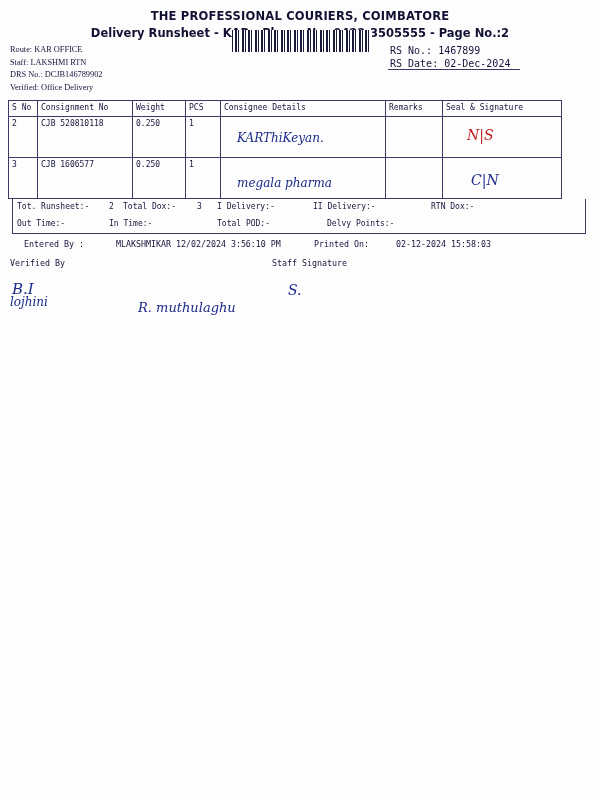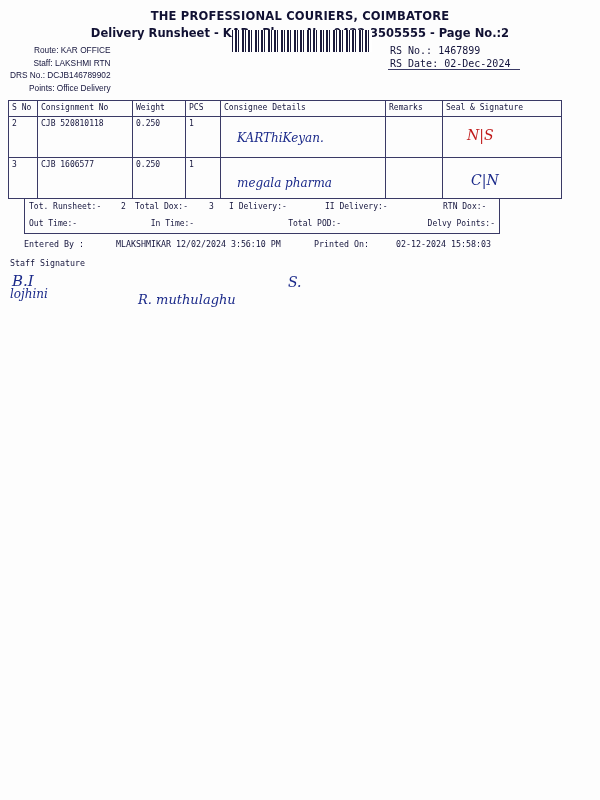--- a/index.html
+++ b/index.html
@@ -51,22 +51,21 @@
     position: relative;
     margin: 4px 10px 0 10px;
     height: 54px;
   }
   .meta-left {
     position: absolute;
     left: 0;
     top: 0;
     font-size: 8.3px;
     line-height: 12.5px;
-    font-family: Liberation Sans, sans-serif;
-    text-align: right;
+    font-family: Liberation Serif, serif;
   }
   .meta-left div { white-space: nowrap; }
   .barcode-box {
     position: absolute;
     left: 222px;
     top: -14px;
     width: 140px;
     height: 22px;
   }
   .barcode {
@@ -133,50 +132,50 @@
   }
   .hw-red {
     font-family: "DejaVu Serif", serif;
     font-style: italic;
     color: #c01a1a;
     position: absolute;
     white-space: nowrap;
   }
   
   .totals {
-    margin: 0 24px;
-    width: 476px;
+    margin: 0 12px;
+    width: 574px;
     border-left: 0.9px solid #3a3a66;
     border-right: 0.9px solid #3a3a66;
     border-bottom: 0.9px solid #3a3a66;
     box-sizing: border-box;
   }
   .totals-row {
     display: flex;
     font-size: 8px;
     padding: 3px 4px 3px 4px;
     white-space: nowrap;
   }
-  .totals-row.second { padding-top: 5px; padding-bottom: 5px; gap: 32px; }
+  .totals-row.second { padding-top: 5px; padding-bottom: 5px; }
   .tcell { display: inline-block; }
   
   .entered-row {
     margin: 5px 10px 0 10px;
     font-size: 8.3px;
     display: flex;
   }
   .verified-row {
     margin: 9px 10px 0 10px;
     font-size: 8.3px;
     display: flex;
   }
   .sig-area {
     position: relative;
     height: 60px;
-    margin: 0 10px;
+    margin: 8px 10px;
   }
   .sig {
     position: absolute;
     font-family: "DejaVu Serif", serif;
     font-style: italic;
     color: #1b2a8a;
     white-space: nowrap;
   }
 </style>
 </head>
@@ -198,21 +197,21 @@
       </div>
       <div>
         <span>Staff:</span>
         <span>LAKSHMI RTN</span>
       </div>
       <div>
         <span>DRS No.:</span>
         <span>DCJB146789902</span>
       </div>
       <div>
-        <span>Points:</span>
+        <span>Verified:</span>
         <span>Office Delivery</span>
       </div>
     </div>
 
     <div class="barcode-box">
       <div class="barcode"></div>
     </div>
 
     <div class="meta-right">
       <div>
@@ -288,20 +287,21 @@
   </div>
 
   <div class="entered-row">
     <span style="width:92px;padding-left:14px;">Entered By :</span>
     <span style="width:198px;">MLAKSHMIKAR 12/02/2024 3:56:10 PM</span>
     <span style="width:82px;">Printed On:</span>
     <span>02-12-2024 15:58:03</span>
   </div>
 
   <div class="verified-row">
+    <span style="width:262px;">Verified By</span>
     <span>Staff Signature</span>
   </div>
 
   <div class="sig-area">
     <span class="sig" style="left:2px; top:4px; font-size:15px;">B.I</span>
     <span class="sig" style="left:0px; top:19px; font-size:12px;">lojhini</span>
     <span class="sig" style="left:128px; top:24px; font-size:13px;">R. muthulaghu</span>
     <span class="sig" style="left:278px; top:6px; font-size:14px;">S.</span>
   </div>
 

